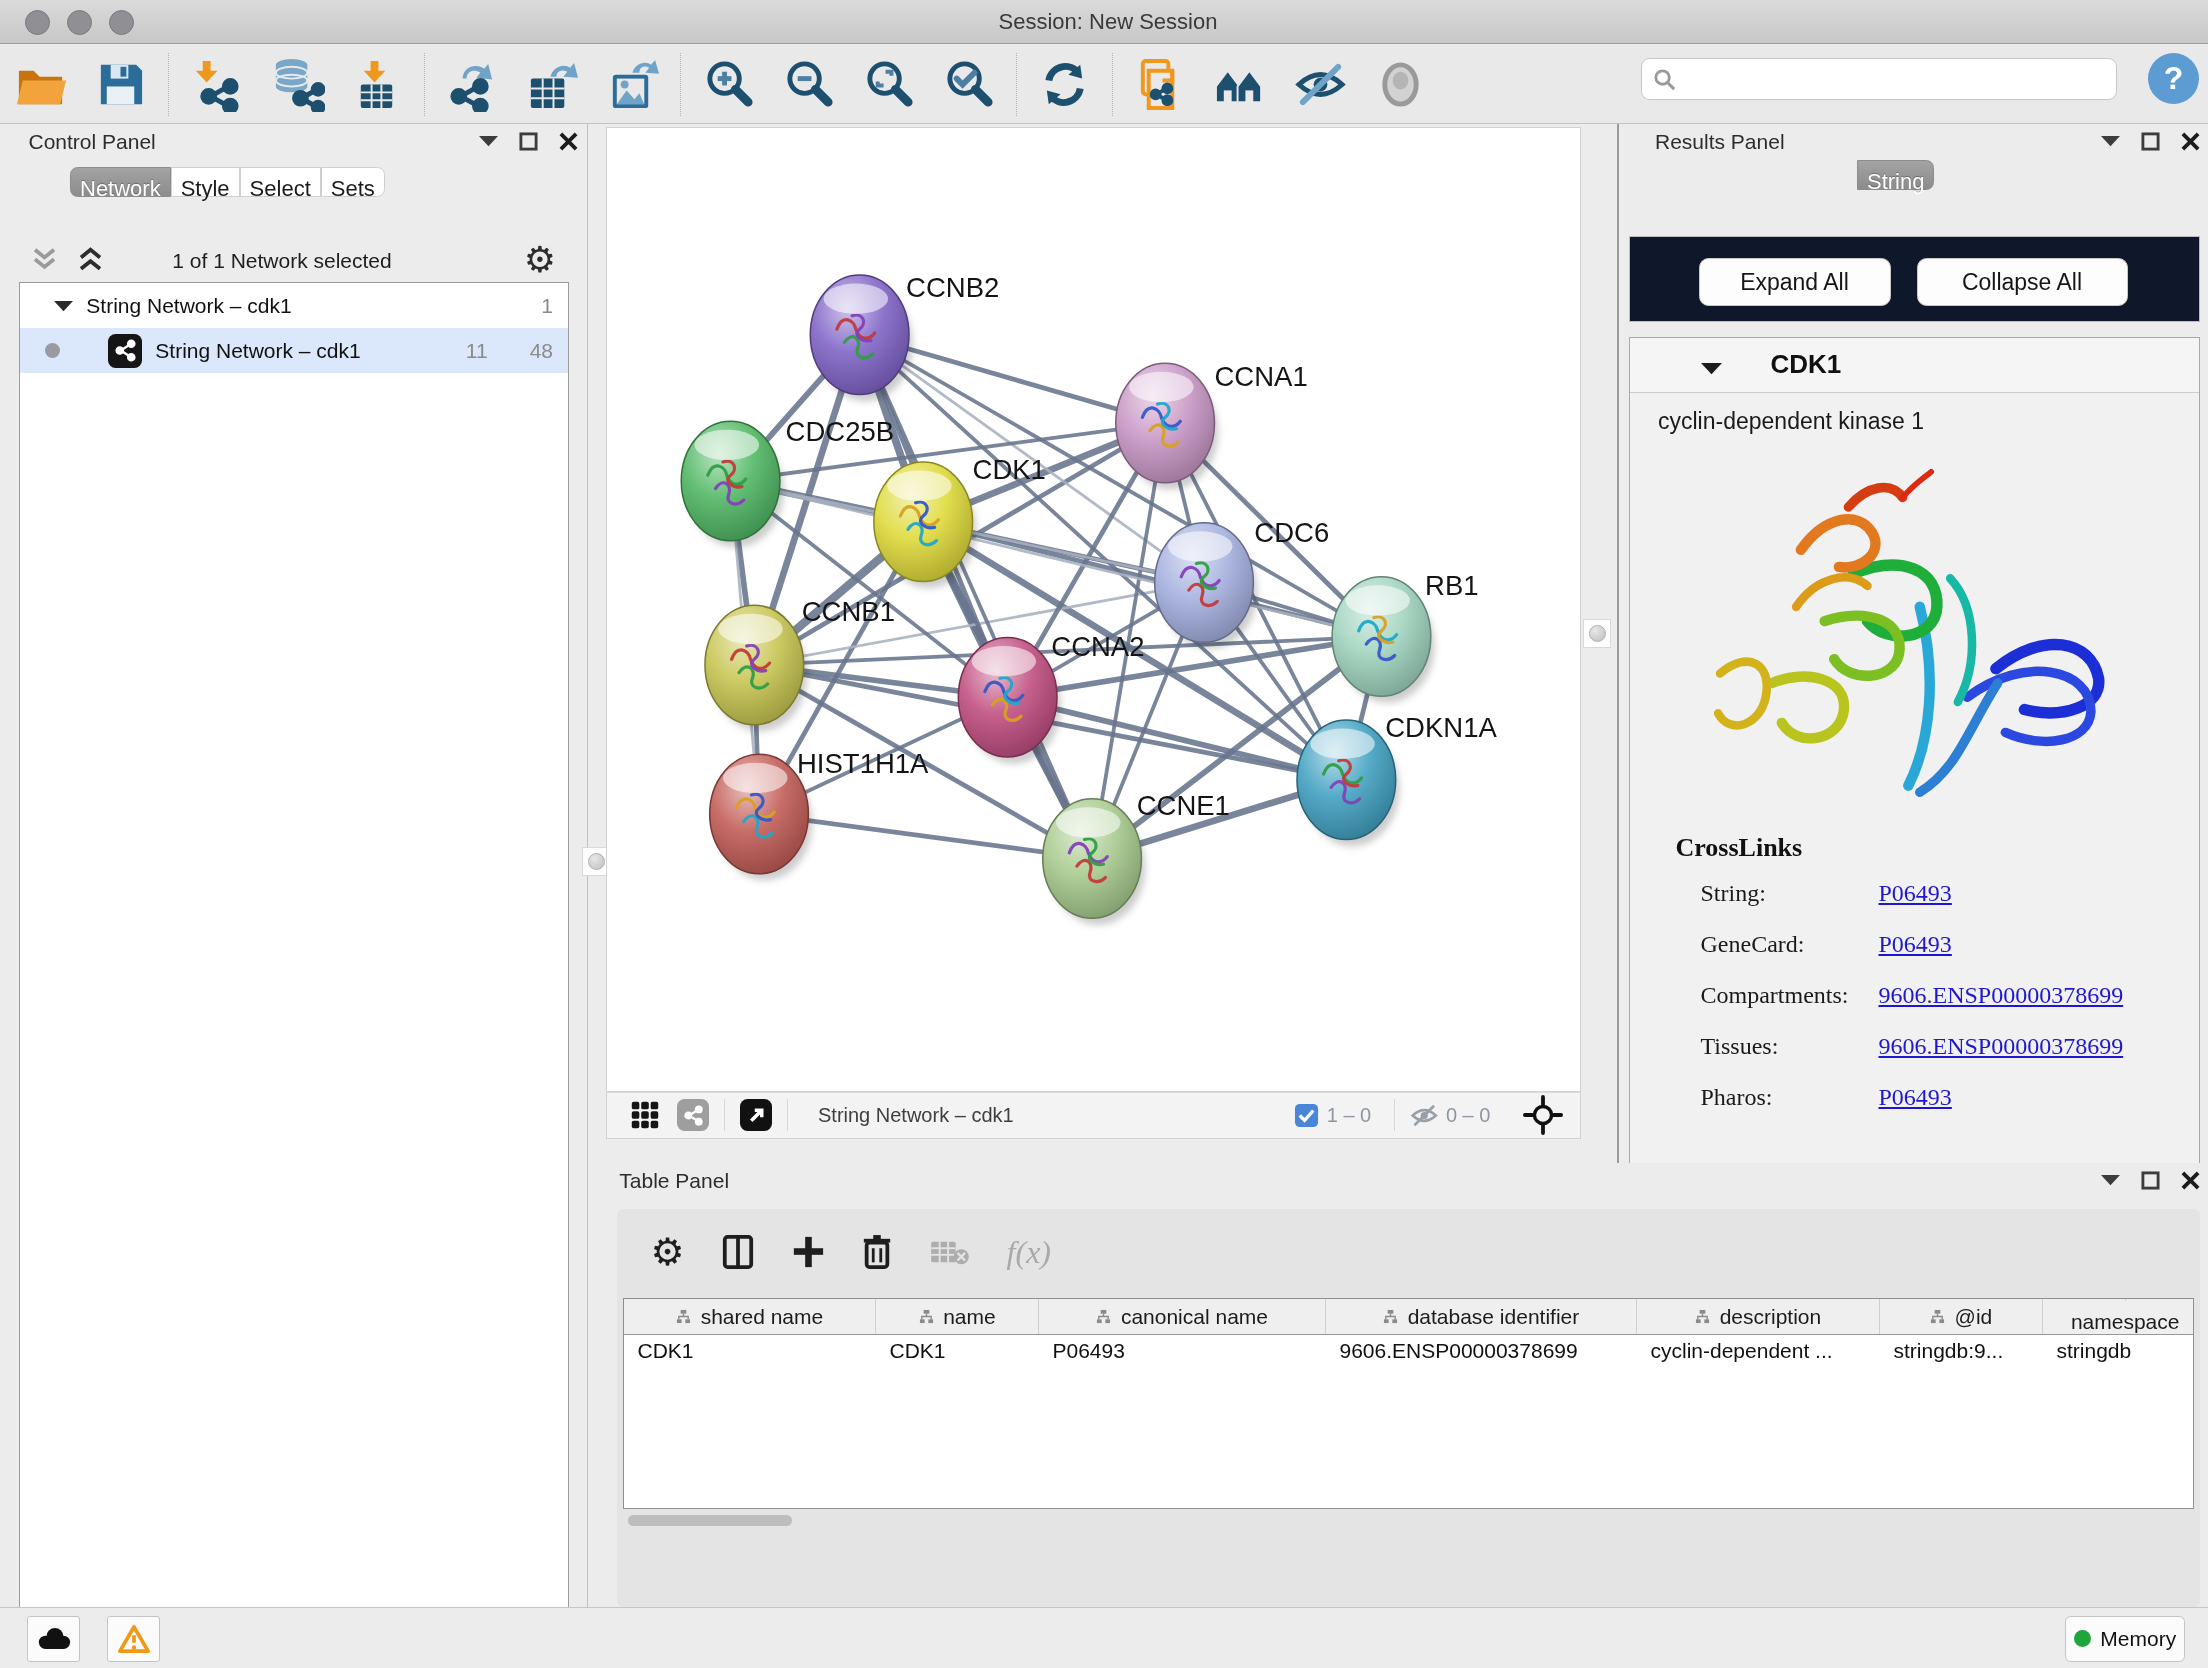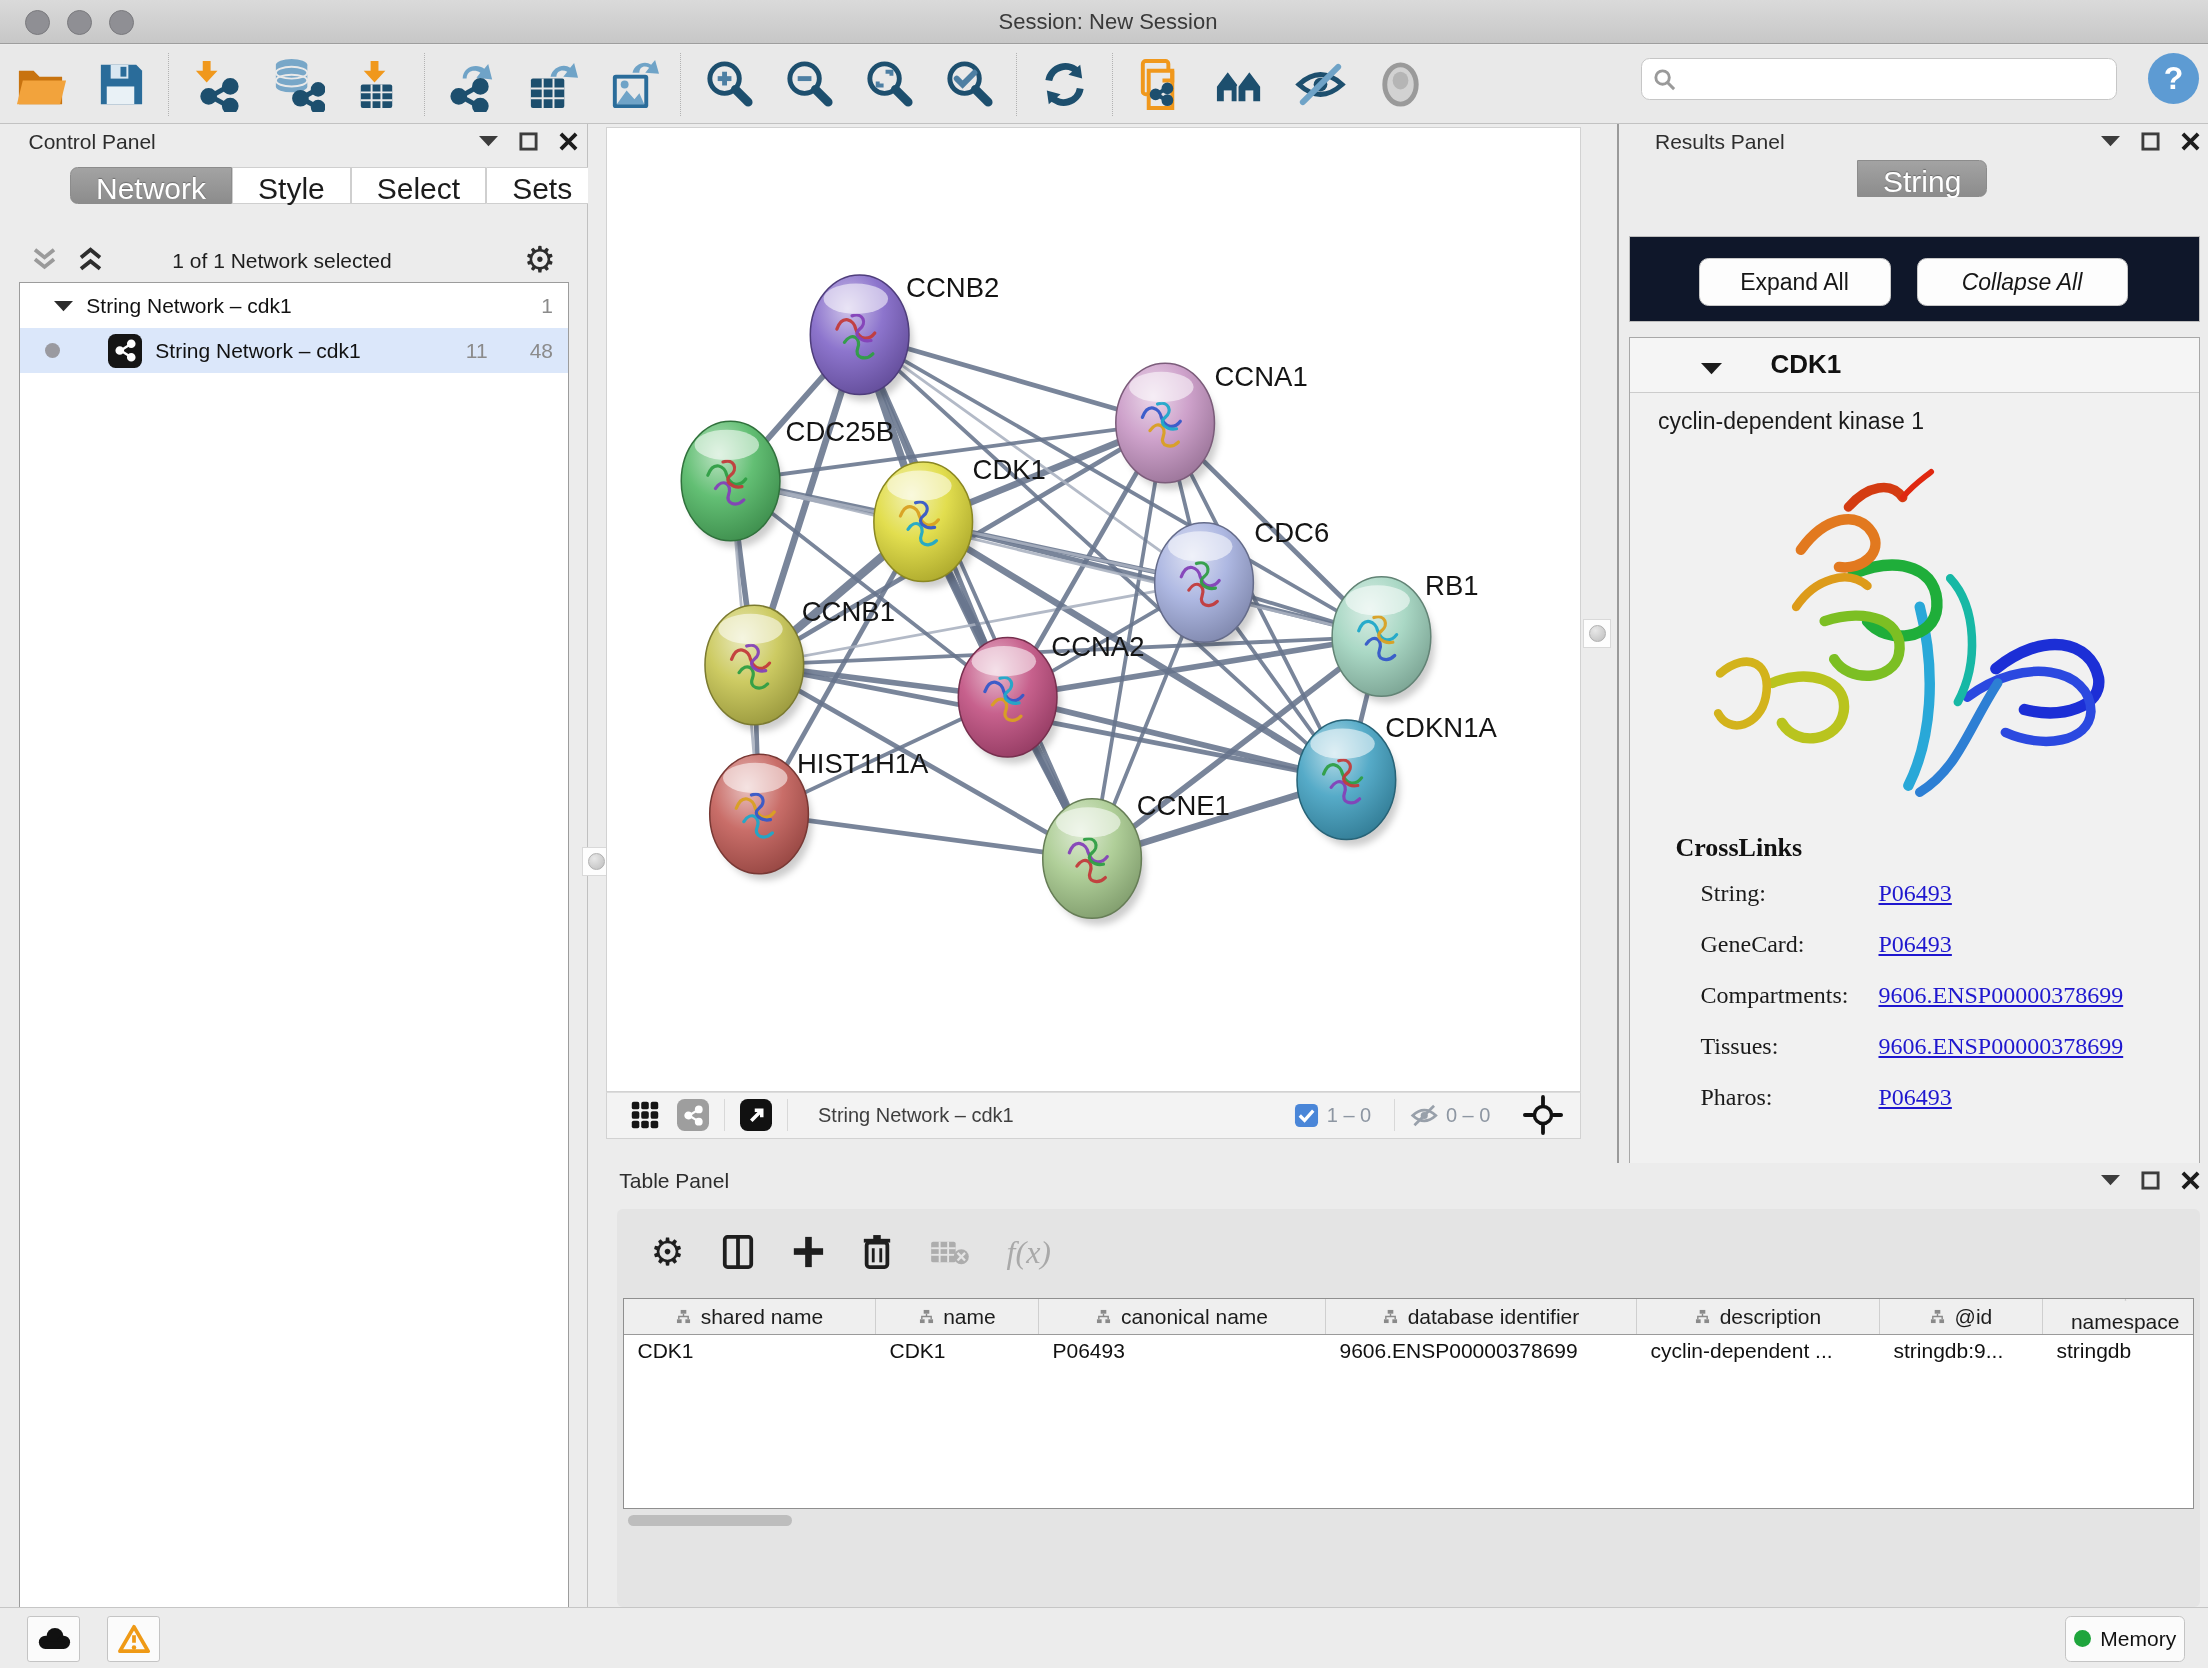--- a/index.html
+++ b/index.html
@@ -29,21 +29,21 @@
 
   
   .main { position:absolute; left:0; top:124px; width:2208px; height:1484px; }
 
   
   .panel-head { position:relative; height:38px; }
   .panel-head .p-title { position:absolute; left:28.5px; top:5.7px; font-size:21px; color:#2d2d2d; }
   .panel-ctrls { position:absolute; right:9.5px; top:7.6px; display:flex; gap:21px; align-items:center; }
   .panel-ctrls svg { display:block; }
 
-  .tab { height:37px; line-height:42px; padding:0 25px; font-size:30px; background:#fff;
+  .tab { height:30px; line-height:42px; padding:0 9px; font-size:22px; background:#fff;
     border:1px solid #cfcfcf; color:#1c1c1c; }
   .tab.first { border-radius:7.6px 0 0 7.6px; }
   .tab.last { border-radius:0 7.6px 7.6px 0; }
   .tab.sel { background:linear-gradient(#a3a3a3,#8c8c8c); color:#fff;
     text-shadow:0 -1px 1px rgba(0,0,0,.3); border-color:#8c8c8c; }
 
   
   .control-panel { position:absolute; left:0; top:0; width:588px; height:1484px;
     background:#ececec; border-right:1px solid #c0c0c0; }
   .cp-tabs { position:absolute; left:70px; top:43px; display:flex; }
@@ -683,21 +683,21 @@
           <svg width="19" height="19" viewBox="0 0 20 20">
               <path d="M2 2 L18 18 M18 2 L2 18" stroke="#1c1c1c" stroke-width="4"></path>
             </svg>
         </span>
       </div>
       <div class="rp-tab">
         <button class="tab first last sel">String</button>
       </div>
       <div class="rp-box">
         <button class="rp-btn" style="left:69px; width:192px;">Expand All</button>
-        <button class="rp-btn" style="left:287px; width:211px;font-style:italic;">Collapse All</button>
+        <button class="rp-btn" style="left:287px; width:211px;">Collapse All</button>
       </div>
       <div class="rp-section">
         <div class="rs-head">
           <svg class="tri" width="21" height="14.3" viewBox="0 0 22 15">
               <polygon points="0,2 22,2 11,14" fill="#1c1c1c"></polygon>
             </svg>
           <span class="rs-gene">CDK1</span>
         </div>
         <div class="rs-desc">cyclin-dependent kinase 1</div>
         <svg class="rs-struct" width="447" height="358" viewBox="0 0 470 376">

